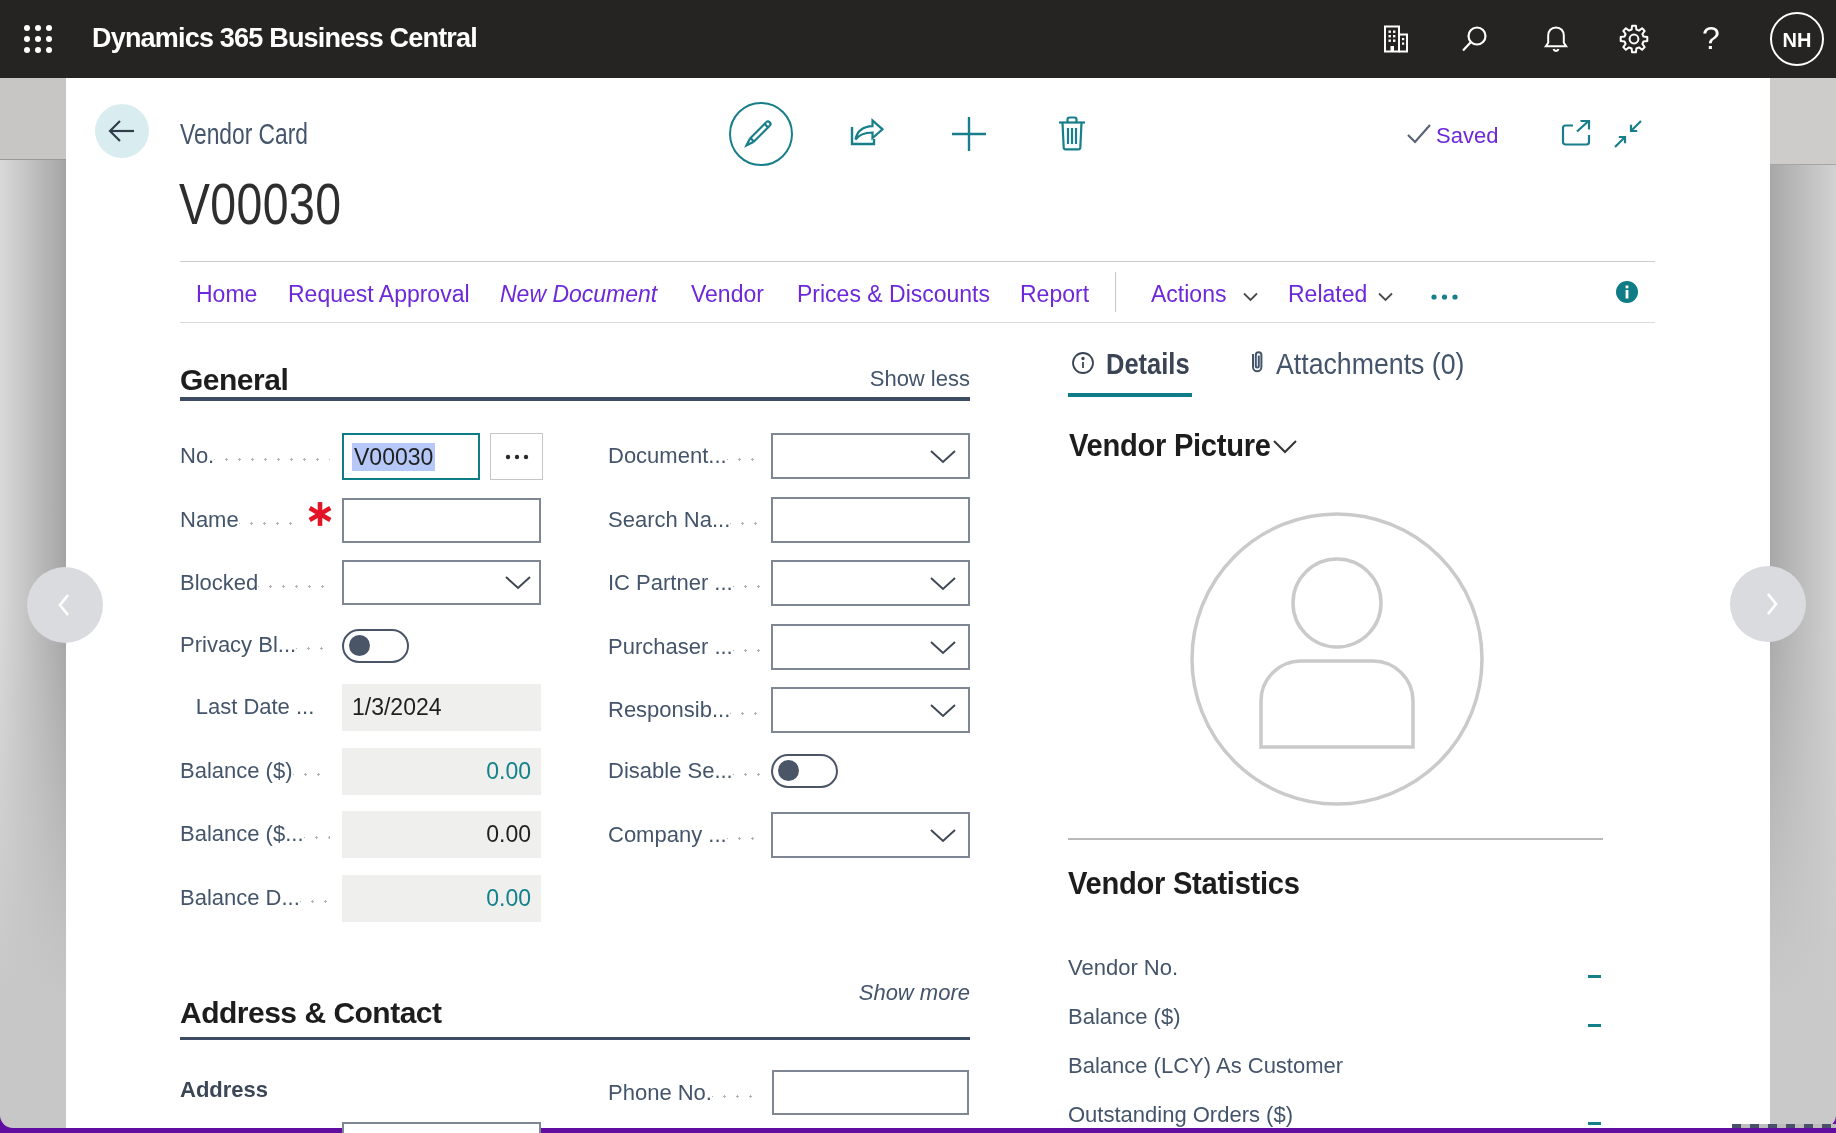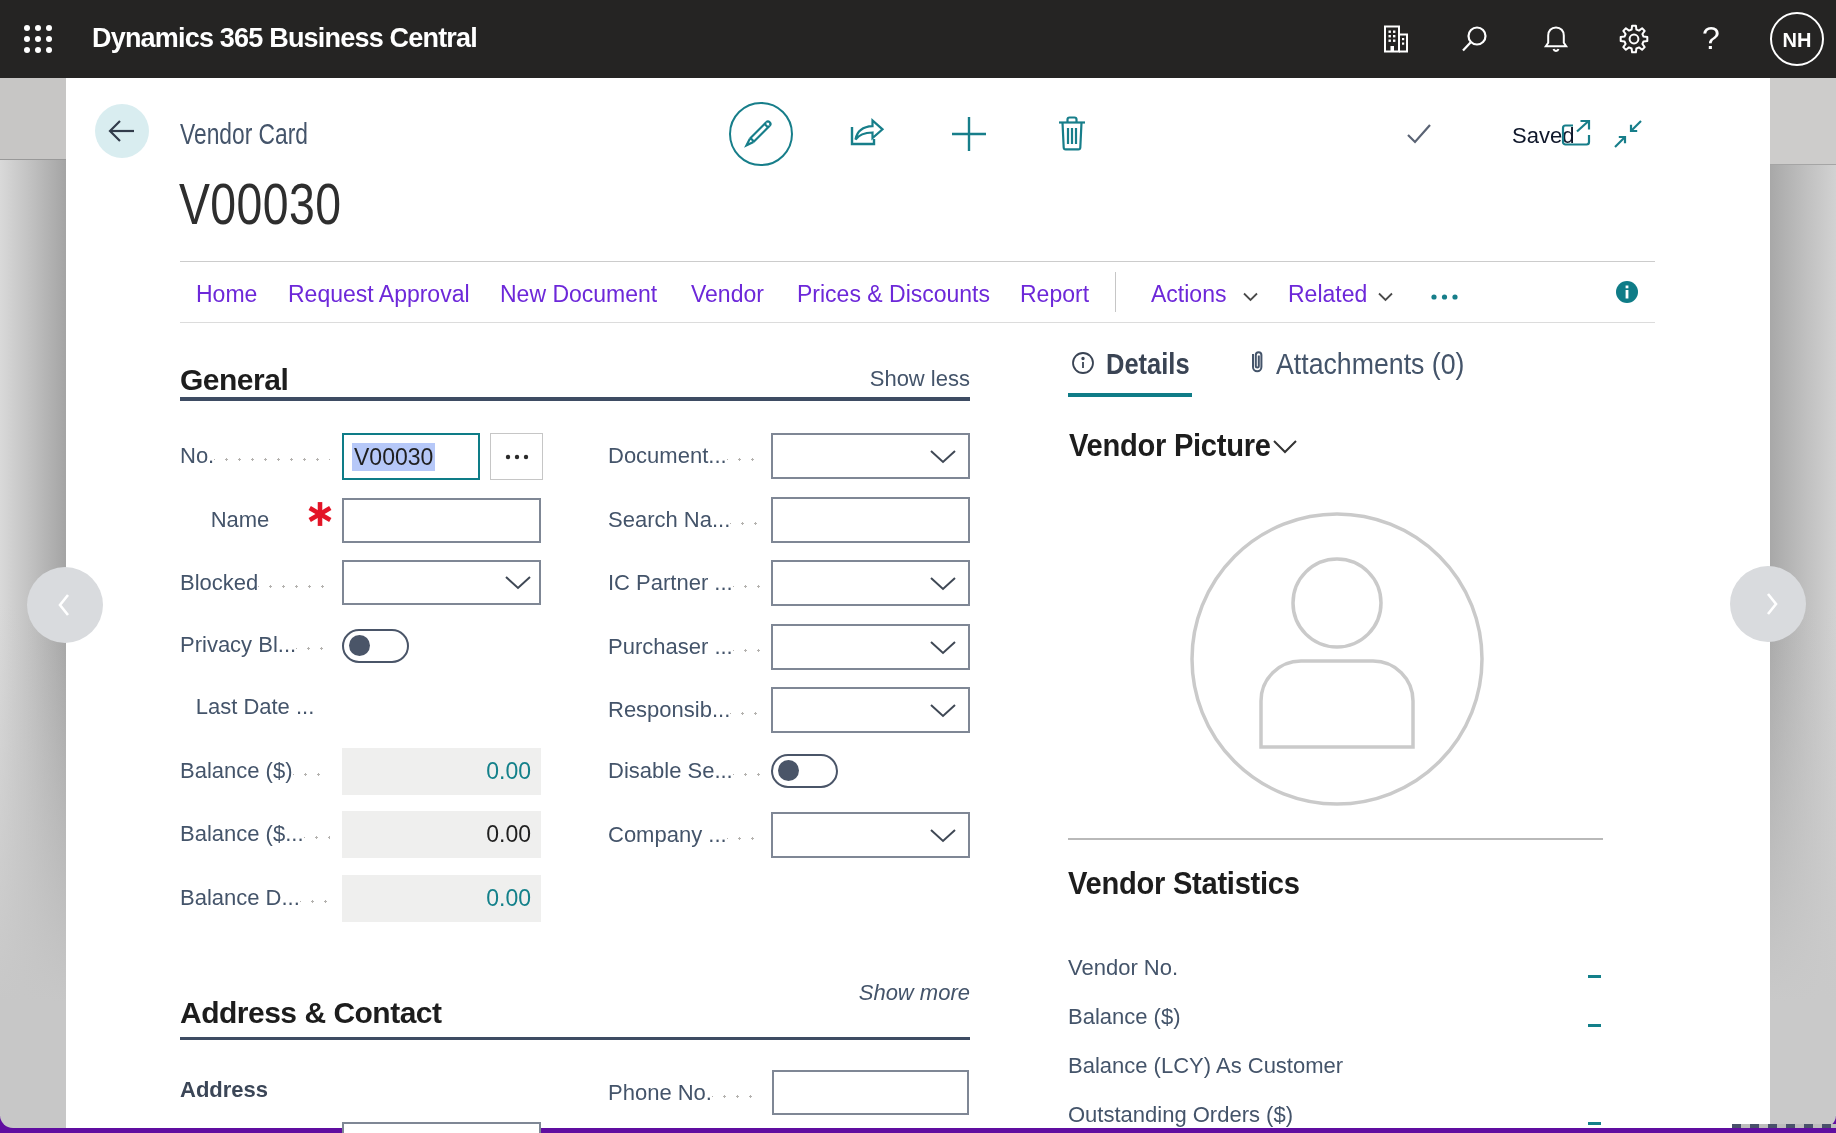--- a/index.html
+++ b/index.html
@@ -136,42 +136,42 @@
     <path d="M15.5 9 V6.5 a2 2 0 0 1 2 -2 h5 a2 2 0 0 1 2 2 V9"></path>
     <path d="M10.5 9.5 l1.2 25 a2 2 0 0 0 2 1.9 h12.6 a2 2 0 0 0 2 -1.9 l1.2 -25"></path>
     <line x1="16" y1="15" x2="16" y2="31"></line>
       <line x1="20" y1="15" x2="20" y2="31"></line>
       <line x1="24" y1="15" x2="24" y2="31"></line>
   </svg>
 
   <svg class="abs" style="left:1405px;top:122px" width="28" height="24" viewBox="0 0 28 24" fill="none" stroke="#5a6374" stroke-width="2.2">
     <polyline points="3,13 10,20 25,3"></polyline>
   </svg>
-  <div class="abs" style="left:1512px;top:123px;color:#0f172a;font-size:22px;">Saved</div>
+  <div class="abs" style="left:1436px;top:123px;color:#6d28d9;font-size:22px;">Saved</div>
 
   <svg class="abs" style="left:1560px;top:119px" width="32" height="30" viewBox="0 0 32 30" fill="none" stroke="#177e8a" stroke-width="2.2">
     <path d="M29 16 V23 a2.5 2.5 0 0 1 -2.5 2.5 H5.5 A2.5 2.5 0 0 1 3 23 V9 a2.5 2.5 0 0 1 2.5 -2.5 H13"></path>
     <line x1="17" y1="12.5" x2="28" y2="2.5"></line>
     <polyline points="20.5,2 29,2 29,10.5"></polyline>
   </svg>
 
   <svg class="abs" style="left:1612px;top:118px" width="32" height="32" viewBox="0 0 32 32" fill="none" stroke="#177e8a" stroke-width="2.2">
     <line x1="29" y1="3" x2="19" y2="13"></line>
     <polyline points="19,6.8 19,13 25.2,13"></polyline>
     <line x1="3" y1="29" x2="13" y2="19"></line>
     <polyline points="13,25.2 13,19 6.8,19"></polyline>
   </svg>
 
   <div class="abs" style="left:179px;top:170px;color:#2e2e2e;font-size:58px;letter-spacing:0.5px;transform:scaleX(0.80);transform-origin:left top;">V00030</div>
 
   <div class="abs" style="left:180px;top:261px;width:1475px;height:1px;background:#ccc;"></div>
 
   <div class="mitem" style="left:196px;">Home</div>
   <div class="mitem" style="left:288px;">Request Approval</div>
-  <div class="mitem" style="left:500px;">New Document</div>
+  <div class="mitem" style="left:500px;font-style:italic;">New Document</div>
   <div class="mitem" style="left:691px;">Vendor</div>
   <div class="mitem" style="left:797px;">Prices &amp; Discounts</div>
   <div class="mitem" style="left:1020px;">Report</div>
   <div class="abs" style="left:1115px;top:272px;width:1px;height:40px;background:#c6c6c6;"></div>
   <div class="mitem" style="left:1151px;">Actions</div>
   <svg class="abs" style="left:1243px;top:292px" width="15" height="10" viewBox="0 0 15 10" fill="none" stroke="#4a4a4a" stroke-width="1.8">
       <polyline points="1,1.5 7.5,8 14,1.5"></polyline>
     </svg>
   <div class="mitem" style="left:1288px;">Related</div>
   <svg class="abs" style="left:1378px;top:292px" width="15" height="10" viewBox="0 0 15 10" fill="none" stroke="#4a4a4a" stroke-width="1.8">
@@ -201,21 +201,21 @@
     <span style="position:absolute;left:8px;top:8px;font-size:23px;color:#1f1f1f;background:#b6c8f8;padding:0 2px;line-height:28px;">V00030</span>
   </div>
   <div class="abs" style="left:490px;top:433px;width:53px;height:47px;border:1px solid #c6c6c6;background:#fff;">
     <svg style="position:absolute;left:14px;top:20px" width="24" height="6" viewBox="0 0 24 6" fill="#2b2b2b">
         <circle cx="3" cy="3" r="2.2"></circle>
         <circle cx="12" cy="3" r="2.2"></circle>
         <circle cx="21" cy="3" r="2.2"></circle>
       </svg>
   </div>
 
-  <div class="lblrow" style="left:180px;top:507px;width:120px;flex-direction:column;">
+  <div class="lblrow" style="left:180px;top:507px;width:120px;">
       <span class="lbl">Name</span>
       <span class="leader"></span>
     </div>
   <svg class="abs" style="left:307px;top:501px" width="26" height="26" viewBox="0 0 24 24" stroke="#e31426" stroke-width="4.2">
     <line x1="12" y1="1" x2="12" y2="23"></line>
       <line x1="2.5" y1="6.5" x2="21.5" y2="17.5"></line>
       <line x1="21.5" y1="6.5" x2="2.5" y2="17.5"></line>
   </svg>
   <div class="input" style="left:342px;top:498px;width:199px;height:45px;"></div>
 
@@ -233,20 +233,21 @@
       <span class="leader"></span>
     </div>
   <div class="toggle" style="left:342px;top:629px;">
       <div class="knob"></div>
     </div>
 
   <div class="lblrow" style="left:180px;top:694px;width:150px;flex-direction:column;">
       <span class="lbl">Last Date ...</span>
       <span class="leader"></span>
     </div>
+  <div class="dis" style="left:342px;top:684px;width:199px;height:47px;">1/3/2024</div>
 
   <div class="lblrow" style="left:180px;top:758px;width:150px;">
       <span class="lbl">Balance ($)</span>
       <span class="leader"></span>
     </div>
   <div class="dis teal" style="left:342px;top:748px;width:199px;height:47px;text-align:right;">0.00</div>
 
   <div class="lblrow" style="left:180px;top:821px;width:150px;">
       <span class="lbl">Balance ($...</span>
       <span class="leader"></span>

